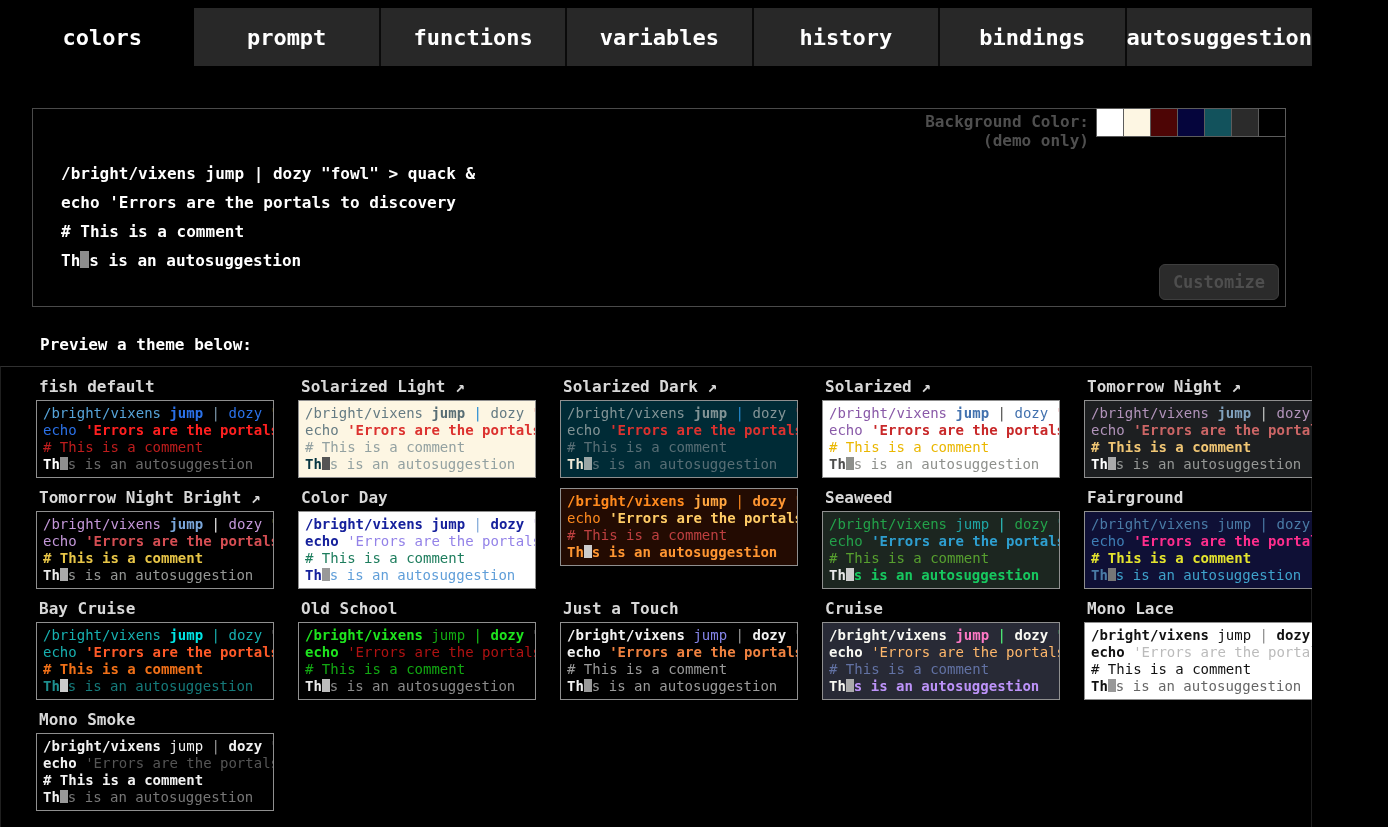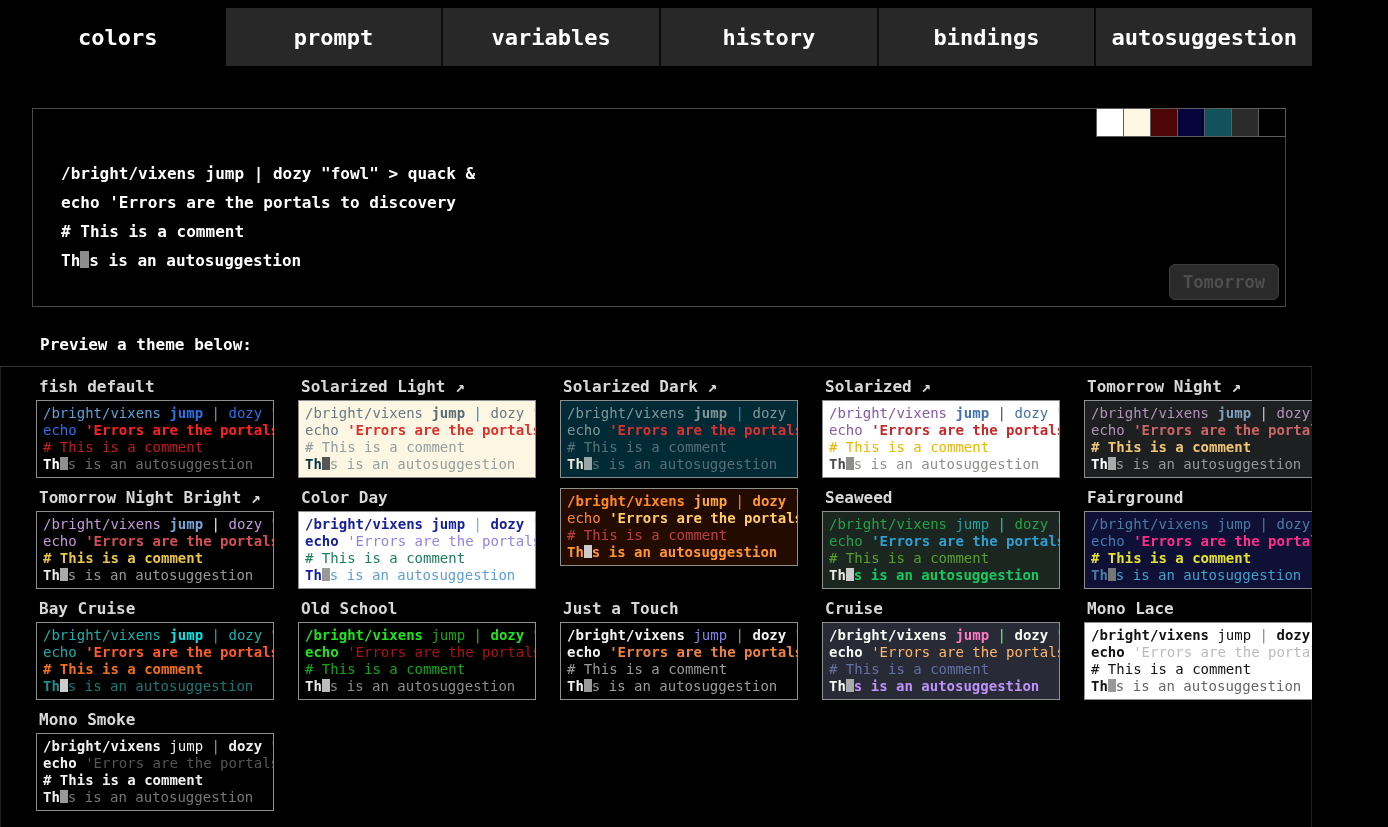--- a/index.html
+++ b/index.html
@@ -40,43 +40,45 @@
   .b{font-weight:bold;}
 </style>
 </head>
 <body>
 
 <div class="page">
 
   <div class="tabbar" id="tabbar">
       <div class="tab active">colors</div>
       <div class="tab">prompt</div>
+      <div class="tab">functions</div>
       <div class="tab">variables</div>
       <div class="tab">history</div>
       <div class="tab">bindings</div>
       <div class="tab">autosuggestion</div>
     </div>
 
   <div class="demo">
+    <div class="bg-label"><span>Background Color:</span><br><span>(demo only)</span></div>
     <div class="swatches" id="swatches">
         <div class="swatch" style="background: rgb(255, 255, 255);"></div>
         <div class="swatch" style="background: rgb(253, 246, 227);"></div>
         <div class="swatch" style="background: rgb(77, 5, 5);"></div>
         <div class="swatch" style="background: rgb(5, 5, 60);"></div>
         <div class="swatch" style="background: rgb(18, 82, 92);"></div>
         <div class="swatch" style="background: rgb(43, 43, 43);"></div>
         <div class="swatch" style="background: rgb(0, 0, 0);"></div>
       </div>
     <div class="demo-text">
       <div class="dline">/bright/vixens jump | dozy "fowl" &gt; quack &amp;</div>
       <div class="dline">echo 'Errors are the portals to discovery</div>
       <div class="dline"># This is a comment</div>
       <div class="dline"><span>Th</span><span class="curM" style="background: rgb(140, 140, 140);"></span><span>s is an autosuggestion</span></div>
     </div>
-    <button class="customize">Tomorrow</button>
+    <button class="customize">Customize</button>
   </div>
 
   <div class="section-heading">Preview a theme below:</div>
 
   <div class="themes-wrap">
     <div id="theme-grid">
         <div class="theme">
           <div class="theme-title">fish default</div>
           <div class="card" style="background: rgb(0, 0, 0);">
             <div class="cline"><span style="color: rgb(86, 163, 216);">/bright/vixens</span><span class="b" style="color: rgb(43, 113, 232);"> jump</span><span style="color: rgb(125, 153, 173);"> | </span><span style="color: rgb(43, 113, 232);">dozy</span><span style="color: rgb(168, 132, 0);"> "</span></div>

